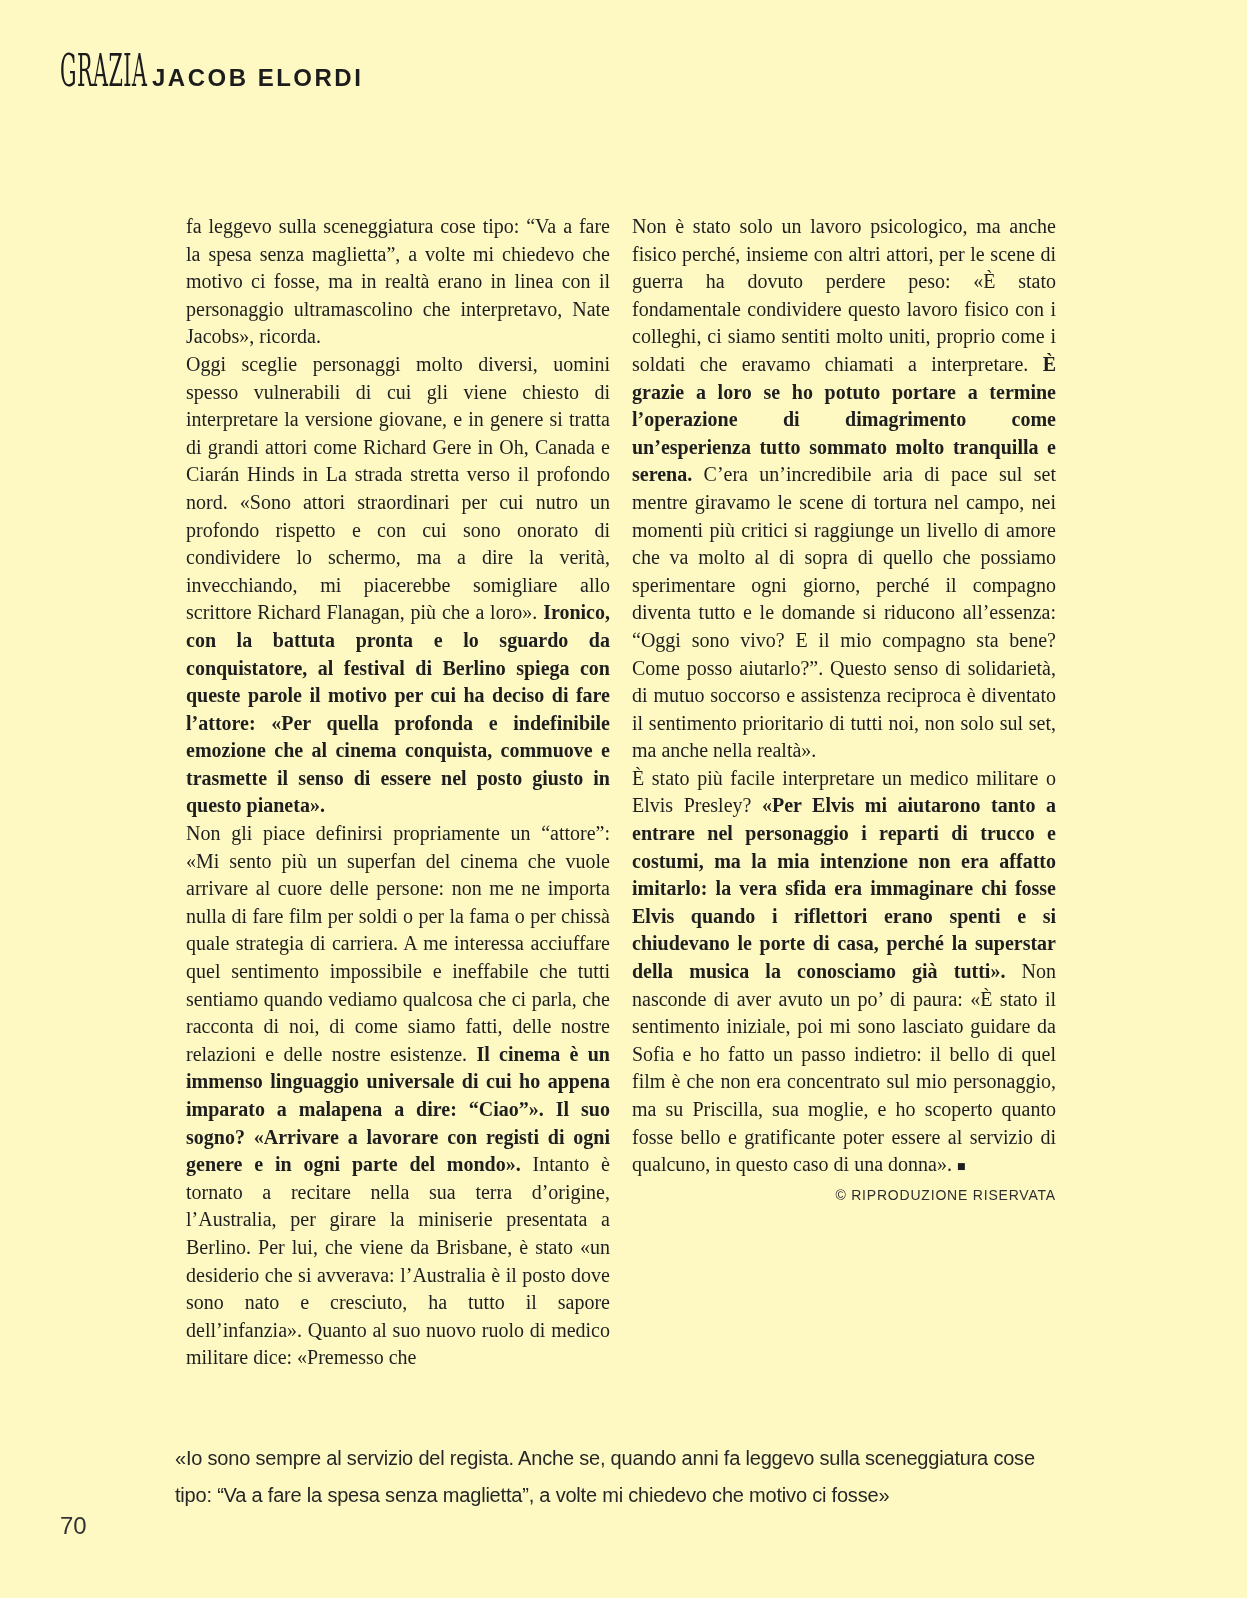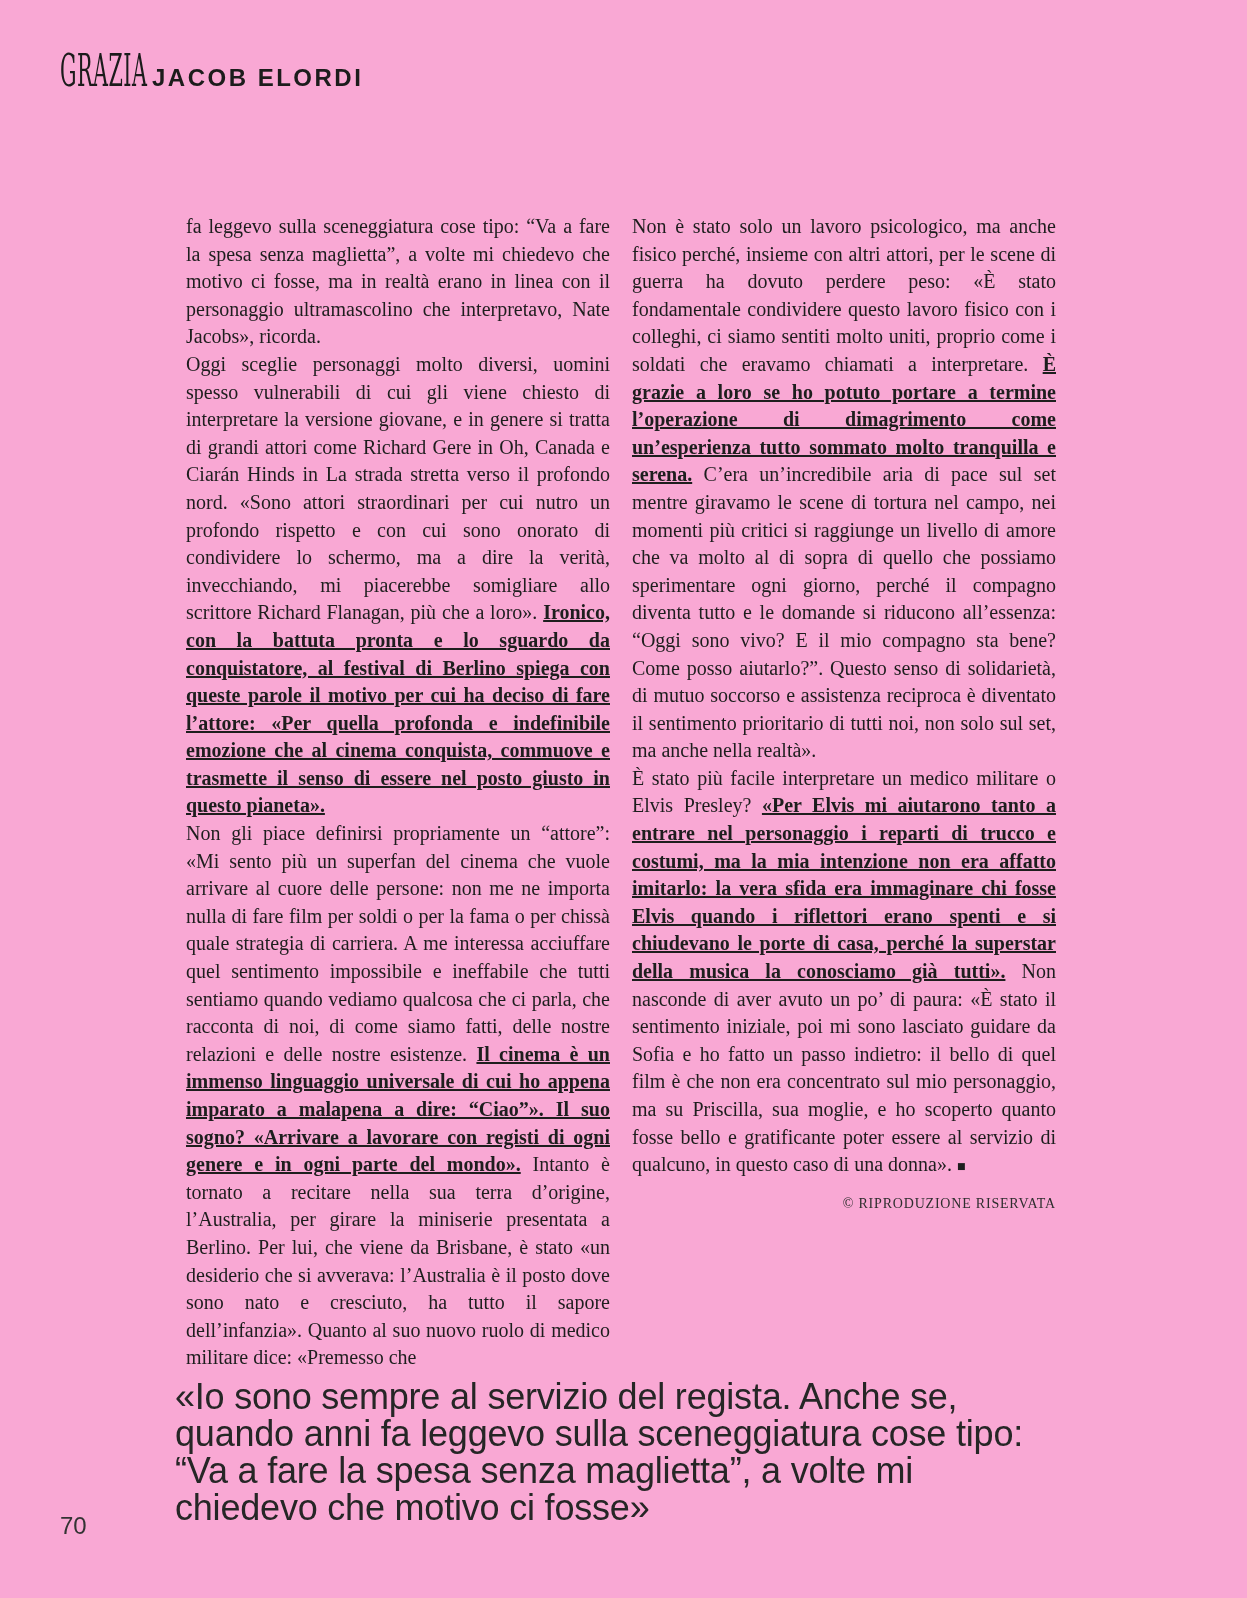--- a/index.html
+++ b/index.html
@@ -11,21 +11,21 @@
     width: 1247px;
     height: 1598px;
     position: relative;
     font-family: "Liberation Serif", serif;
     color: #1e1e1e;
     overflow: hidden;
   }
   .page {
     position: absolute;
     inset: 0;
-    background: #f9a8d4;
+    background: #fef9c3;
   }
   
   .header {
     position: absolute;
     left: 60px;
     top: 48px;
     display: flex;
     align-items: baseline;
   }
   .logo {
@@ -58,39 +58,39 @@
     font-size: 20px;
     line-height: 27.6px;
     text-align: justify;
     hyphens: auto;
     -webkit-hyphens: auto;
   }
   .col-left  { left: 178px; margin-left: 8px; }
   .col-right { left: 632px; }
   .col p { margin: 0; }
   .seg-regular { font-weight: 400; font-style: normal; }
-  .seg-bold    { font-weight: 700; text-decoration: underline; }
+  .seg-bold    { font-weight: 700; }
   .seg-italic  { }
   .seg-marker  { font-size: 0.72em; }
   .credit {
-    margin-top: 9px;
-    font-family: Liberation Serif, serif;
+    margin-top: 1px;
+    font-family: Liberation Sans, sans-serif;
     font-size: 14px;
     letter-spacing: 0.8px;
     color: #2e2e2e;
     text-align: right;
   }
   
   .pull-quote {
     position: absolute;
     left: 175px;
-    top: 1378px;
+    top: 1440px;
     width: 862px;
     font-family: "Liberation Sans", sans-serif;
-    font-size: 36px;
+    font-size: 20px;
     line-height: 37px;
     letter-spacing: -0.2px;
     color: #262626;
   }
   
   .page-number {
     position: absolute;
     left: 60px;
     top: 1512px;
     font-family: "Liberation Sans", sans-serif;

